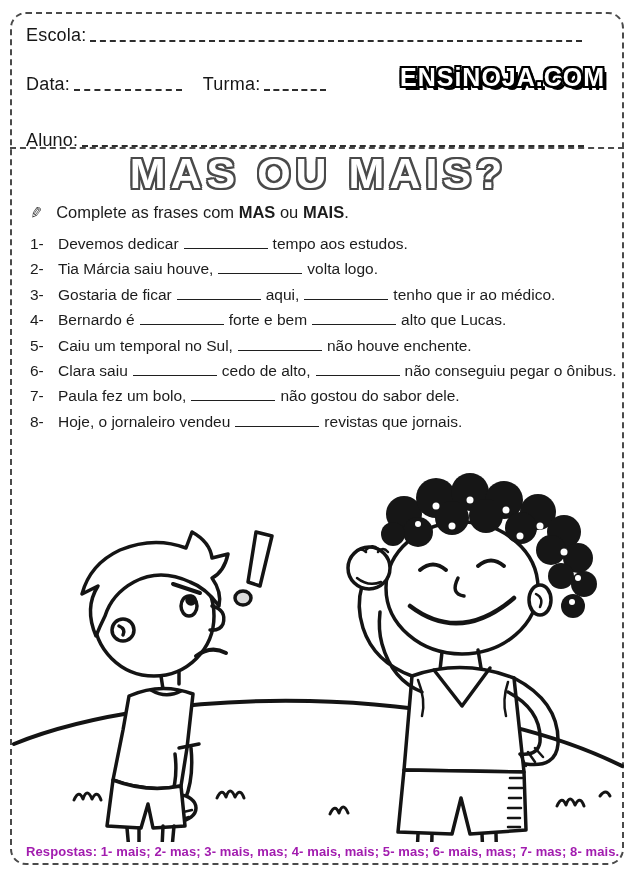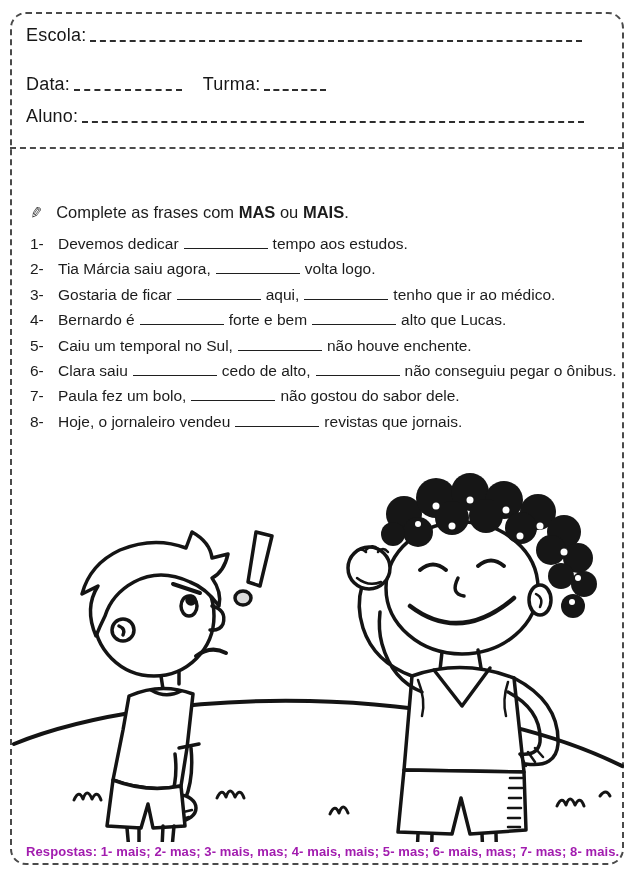--- a/index.html
+++ b/index.html
@@ -11,21 +11,21 @@
   .divider { position:absolute; left:10px; top:147px; width:614px; height:0;
     border-top:2.5px dashed #4a4a4a; }
 
   
   .hrow { position:absolute; display:flex; align-items:flex-end; }
   .hlabel { font-size:18px; color:#171717; letter-spacing:.2px; line-height:20px; }
   .dash-line { border-bottom:2.4px dashed #2d2d2d; height:2px; margin:0 0 3px 4px; }
   .grow { flex:1; }
   .row-escola { left:26px; top:25px; width:556px; }
   .row-data   { left:26px; top:74px; width:300px; }
-  .row-aluno  { left:26px; top:106px; width:558px;text-align:right; }
+  .row-aluno  { left:26px; top:130px; width:558px;text-align:right; }
   .dl-data { width:116px; }
   .dl-turma { width:66px; }
   .gap { width:22px; }
 
   .logo { position:absolute; left:400px; top:63px; width:190px; text-align:center;
     font-size:25px; font-weight:900; letter-spacing:1px; color:#fff; white-space:nowrap;
     text-shadow:-2px -2px 0 #000, 2px -2px 0 #000, -2px 2px 0 #000, 2px 2px 0 #000,
       -2px 0 0 #000, 2px 0 0 #000, 0 -2px 0 #000, 0 2px 0 #000, 4px 4px 0 #000; }
 
   .title { position:absolute; left:0; top:149px; width:637px; text-align:center;
@@ -63,41 +63,43 @@
   </div>
 
   <div class="hrow row-data">
     <span class="hlabel">Data:</span>
     <span class="dash-line dl-data"></span>
     <span class="gap"></span>
     <span class="hlabel">Turma:</span>
     <span class="dash-line dl-turma"></span>
   </div>
 
+  <div class="logo">ENSiNOJA.COM</div>
 
   <div class="hrow row-aluno">
     <span class="hlabel">Aluno:</span>
     <span class="dash-line grow"></span>
   </div>
 
+  <div class="title">MAS OU MAIS?</div>
 
   <div class="instruction">
     <span class="pencil">✎</span>
     <span>Complete as  frases com</span>
     <span> </span>
     <span class="bold">MAS</span>
     <span> </span>
     <span>ou</span>
     <span> </span>
     <span class="bold">MAIS</span><span>.</span>
   </div>
 
   <div class="exercises">
       <div class="ex-row"><span class="ex-num">1-</span><span>Devemos dedicar</span><span class="blank"></span><span>tempo aos estudos.</span></div>
-      <div class="ex-row"><span class="ex-num">2-</span><span>Tia Márcia saiu agora,</span><span class="blank"></span><span>volta logo.</span></div>
+      <div class="ex-row"><span class="ex-num">2-</span><span>Tia Márcia saiu houve,</span><span class="blank"></span><span>volta logo.</span></div>
       <div class="ex-row"><span class="ex-num">3-</span><span>Gostaria de ficar</span><span class="blank"></span><span>aqui,</span><span class="blank"></span><span>tenho que ir ao médico.</span></div>
       <div class="ex-row"><span class="ex-num">4-</span><span>Bernardo é</span><span class="blank"></span><span>forte e bem</span><span class="blank"></span><span>alto que Lucas.</span></div>
       <div class="ex-row"><span class="ex-num">5-</span><span>Caiu um temporal no Sul,</span><span class="blank"></span><span>não houve enchente.</span></div>
       <div class="ex-row"><span class="ex-num">6-</span><span>Clara saiu</span><span class="blank"></span><span>cedo de alto,</span><span class="blank"></span><span>não conseguiu pegar o ônibus.</span></div>
       <div class="ex-row"><span class="ex-num">7-</span><span>Paula fez um bolo,</span><span class="blank"></span><span>não gostou do sabor dele.</span></div>
       <div class="ex-row"><span class="ex-num">8-</span><span>Hoje, o jornaleiro vendeu</span><span class="blank"></span><span>revistas que jornais.</span></div>
     </div>
 
   <svg class="illustration" viewBox="0 0 612 396" fill="none" stroke="#141414" stroke-width="3.5" stroke-linecap="round" stroke-linejoin="round">
     <g>

